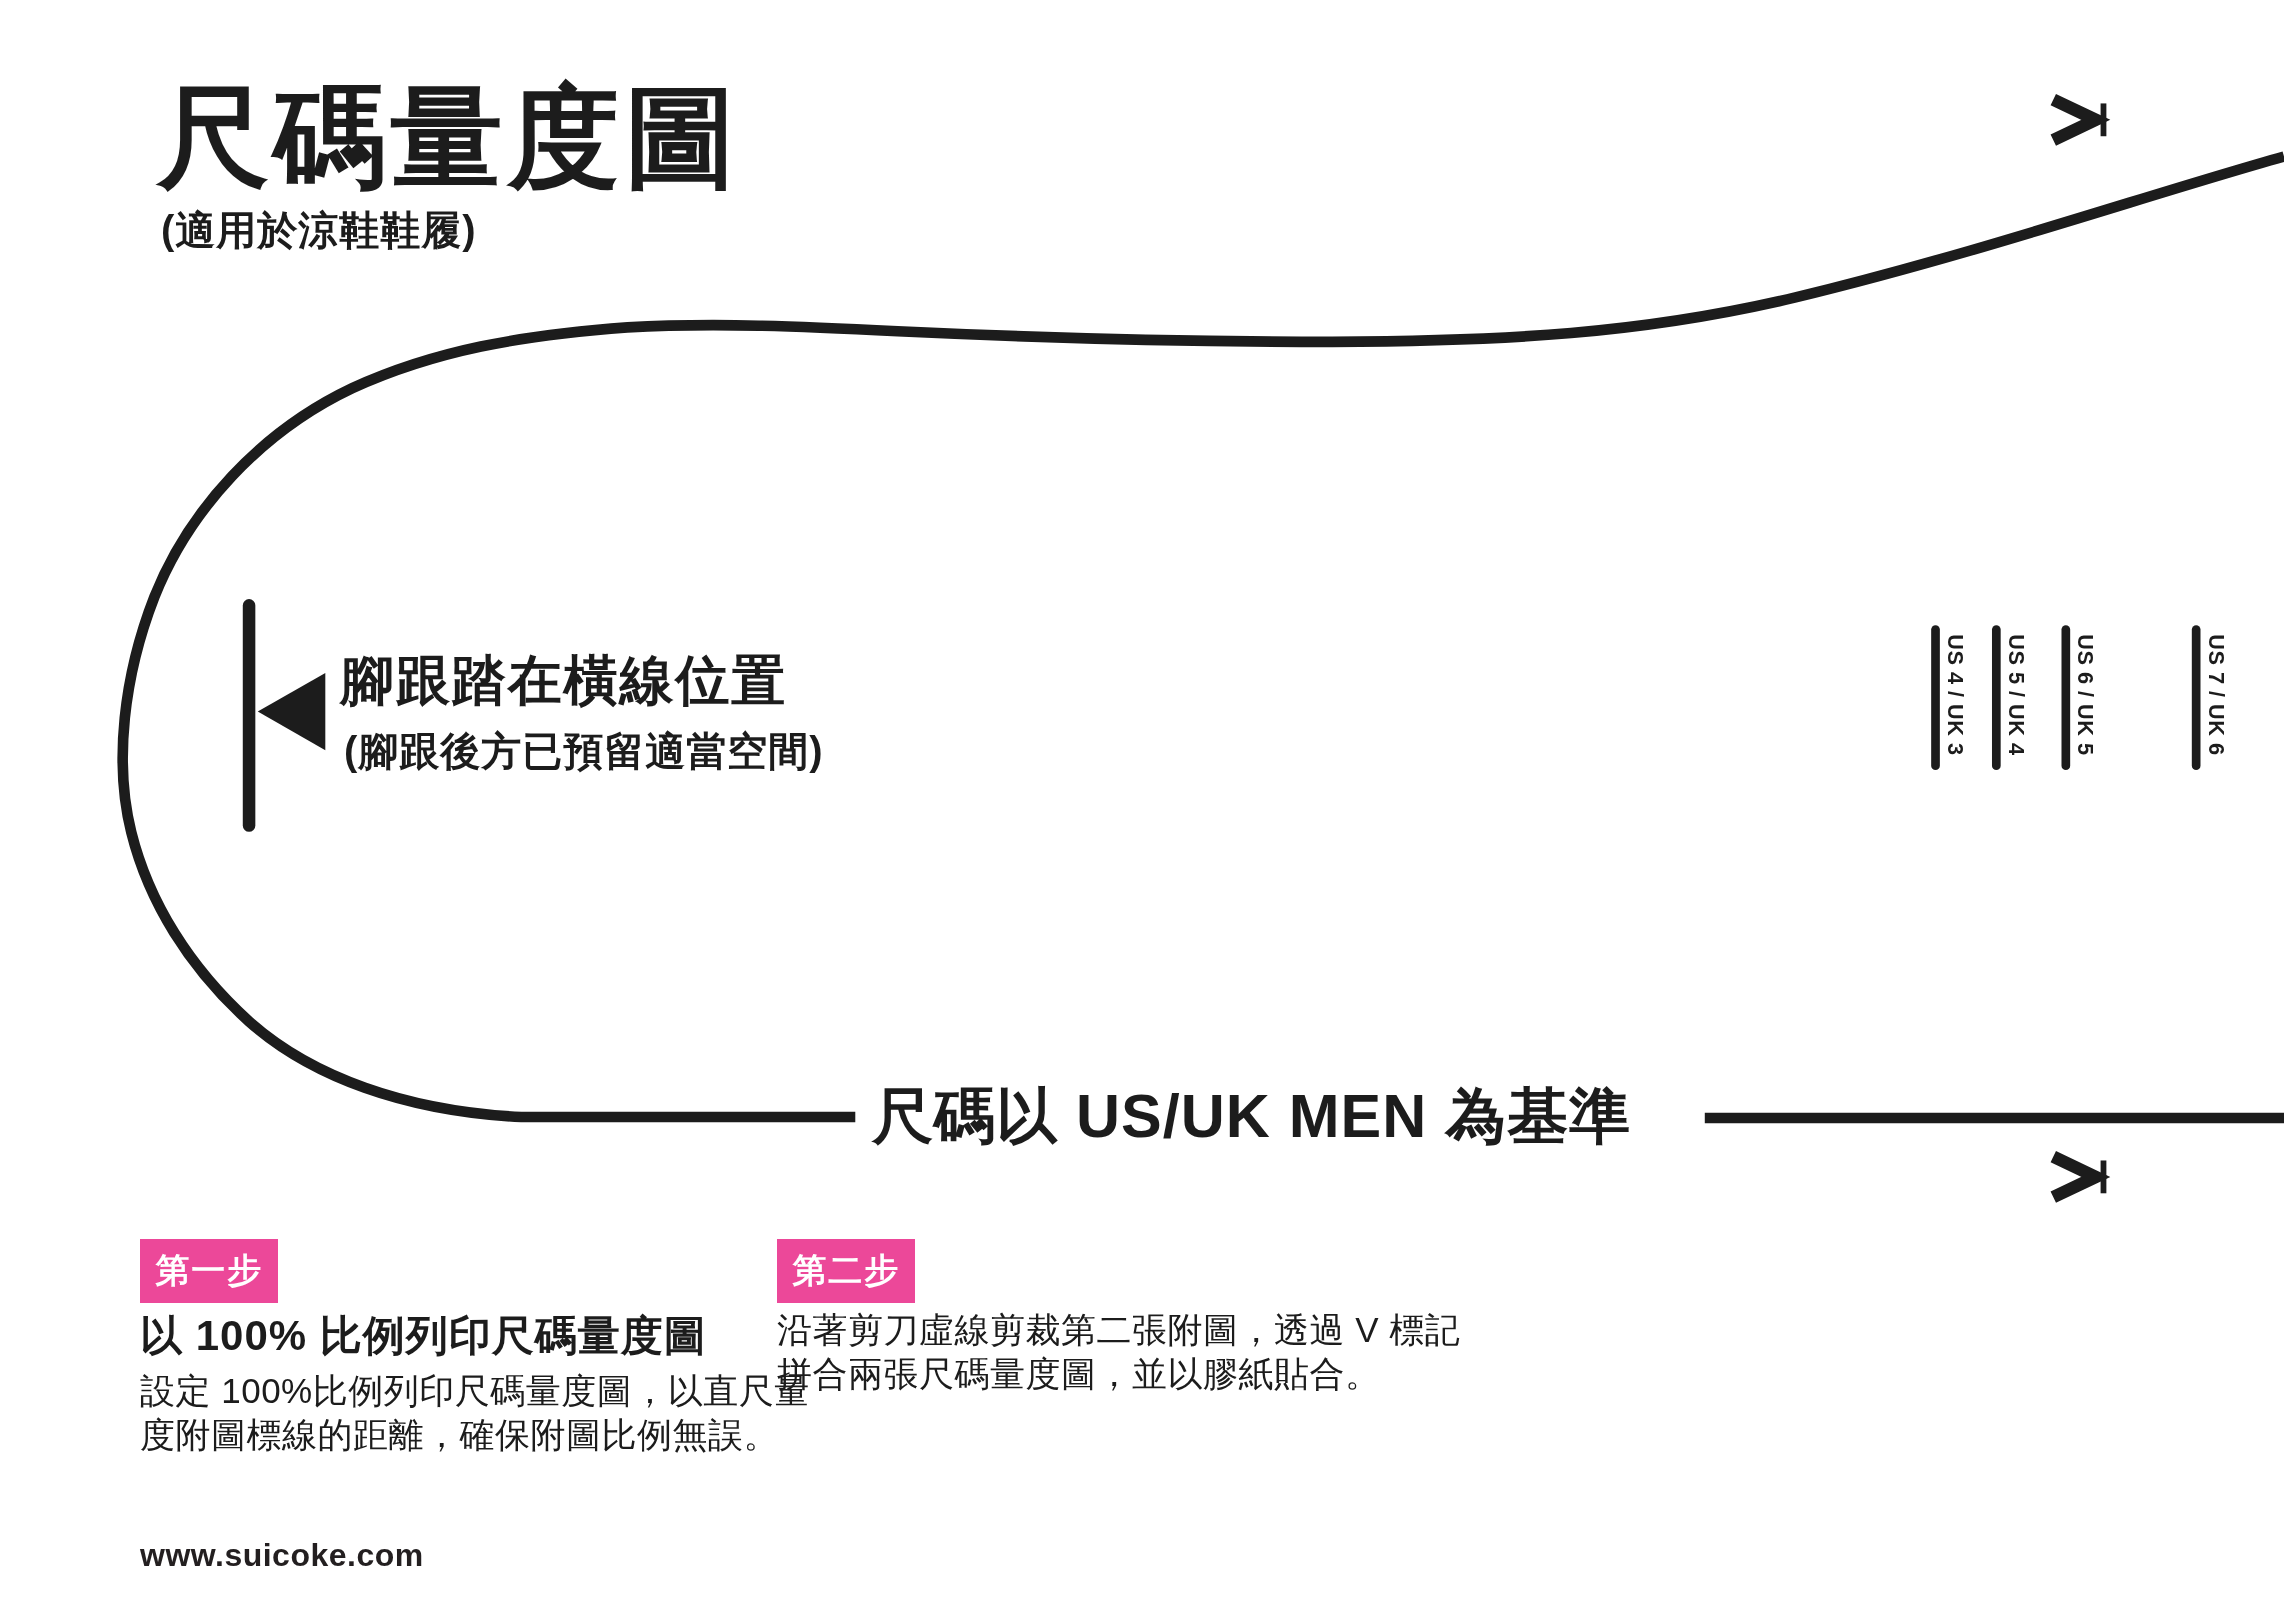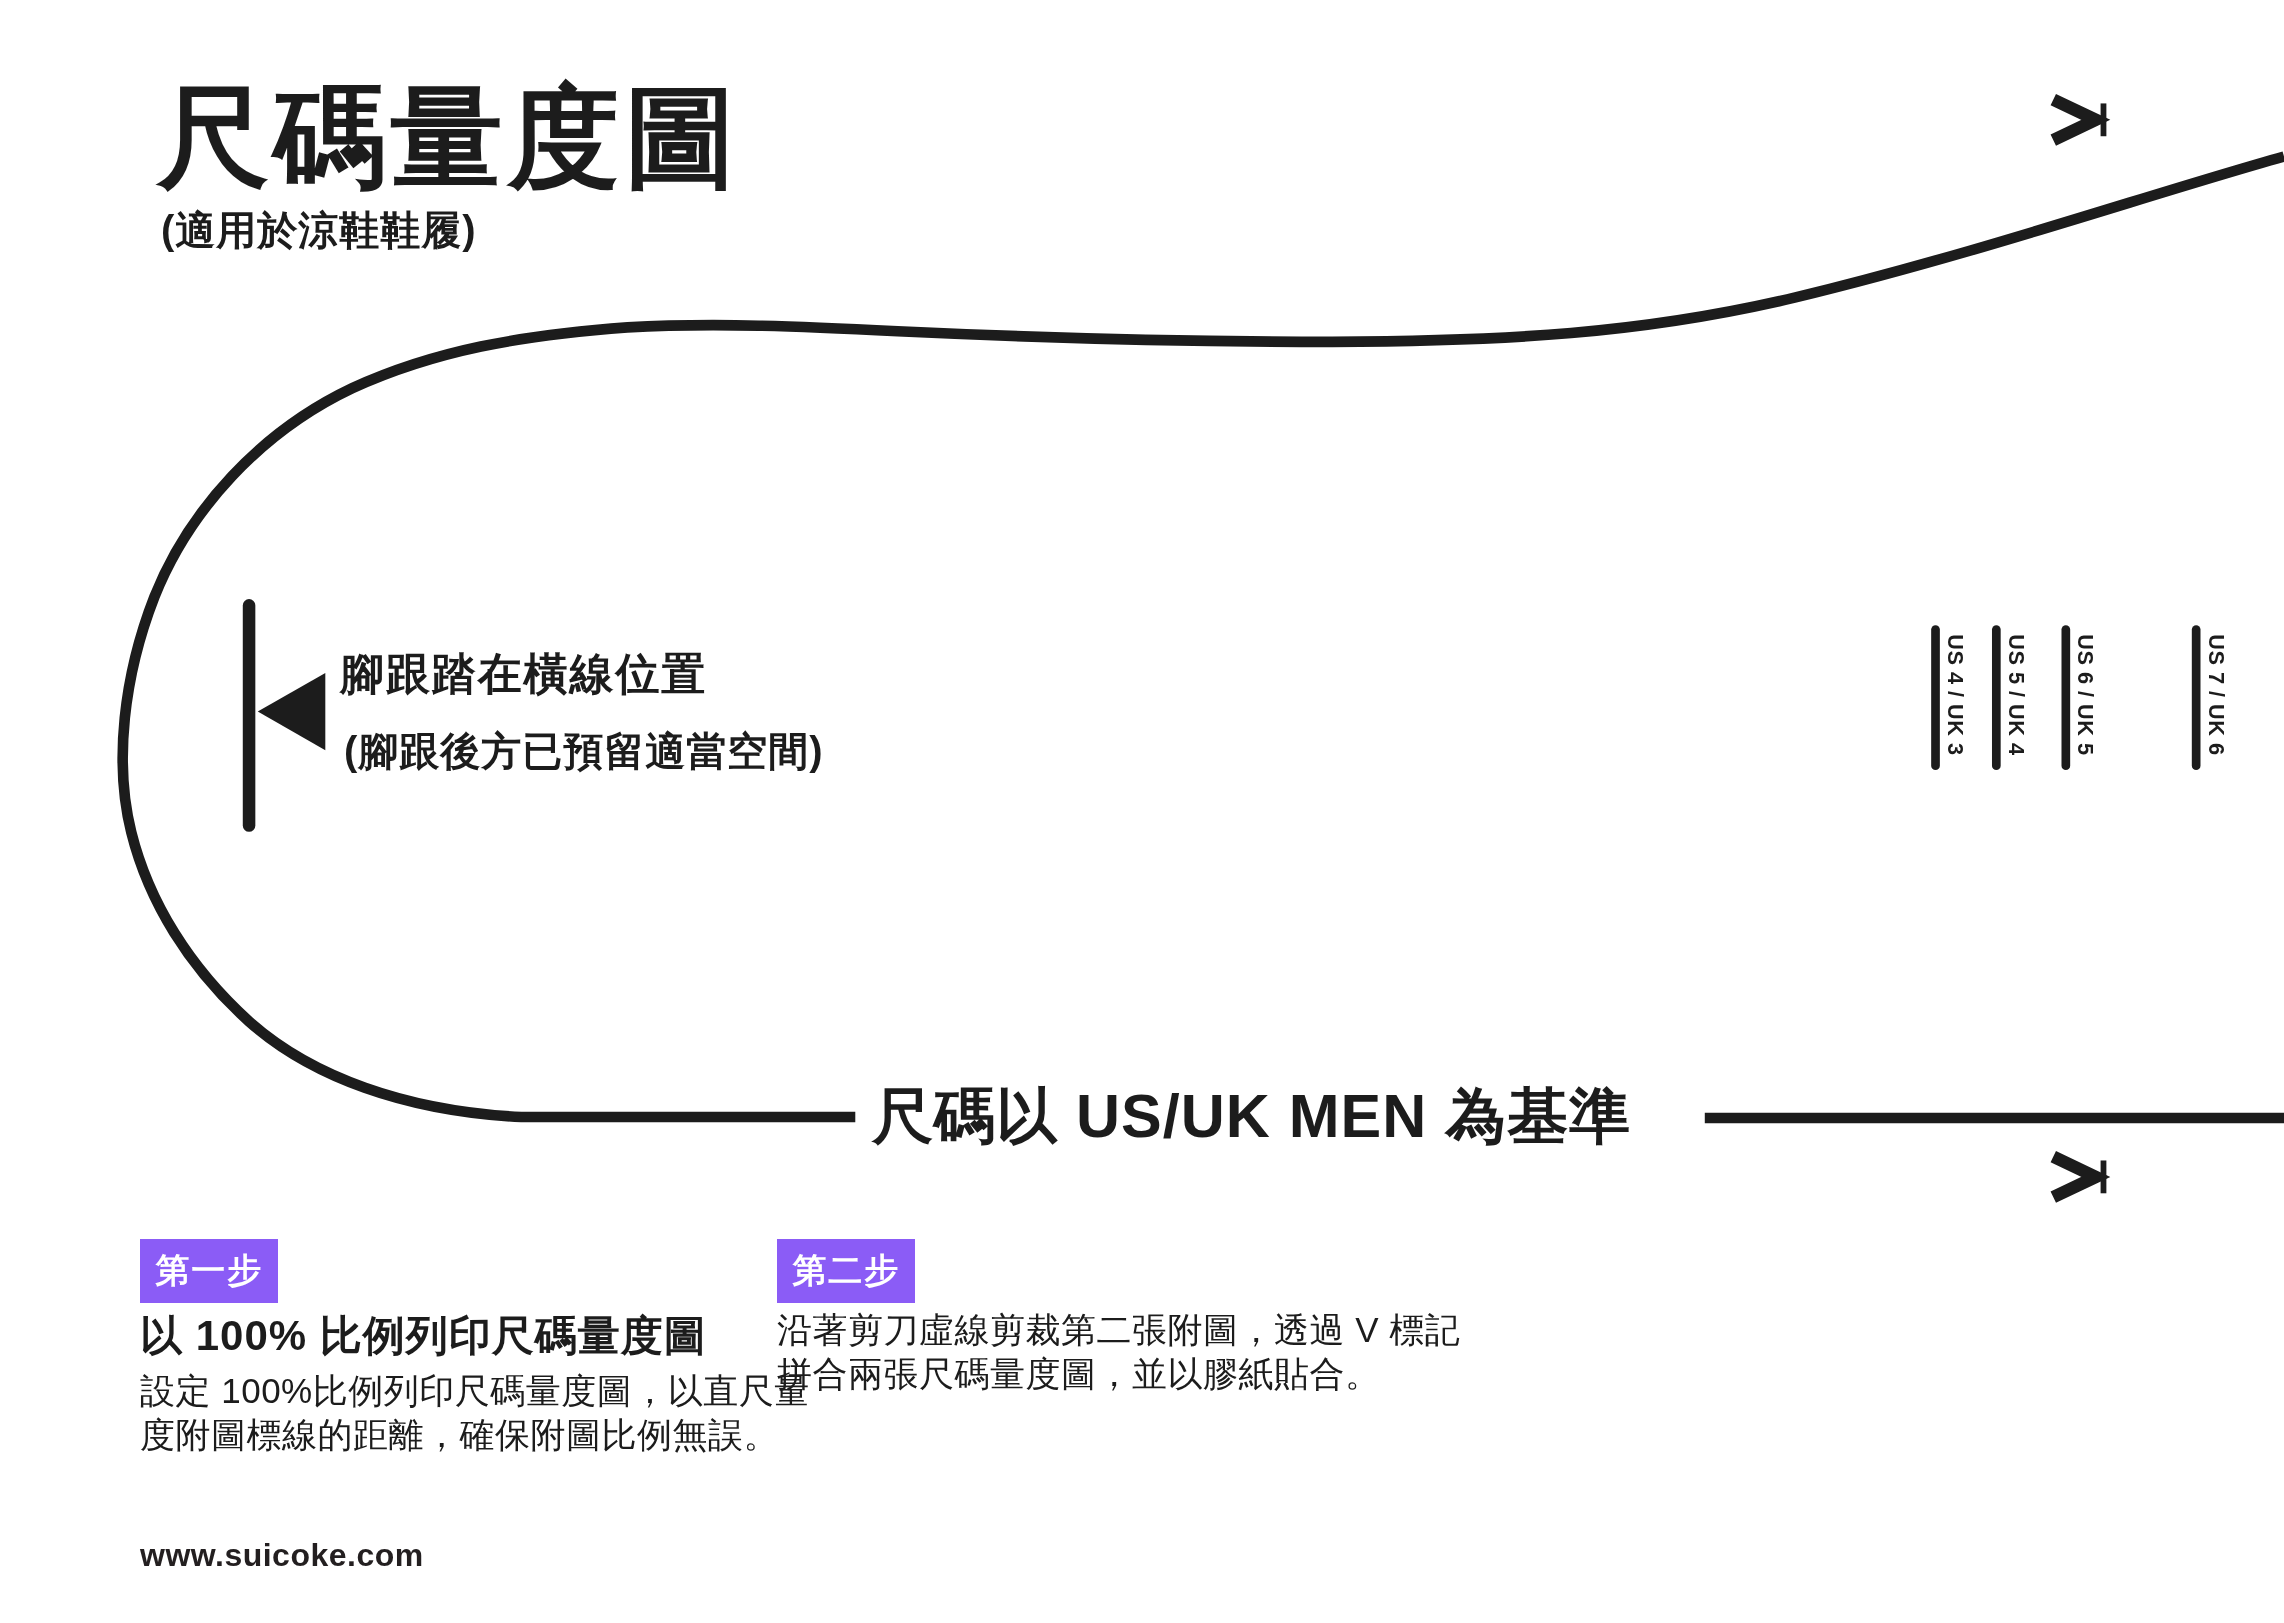--- a/index.html
+++ b/index.html
@@ -19,37 +19,37 @@
     font-size:112px;font-weight:700;letter-spacing:4.8px;
     line-height:1.1;white-space:nowrap;margin-top:9px;
   }
   .page-subtitle{
     left:161px;top:203px;
     font-size:40px;font-weight:bold;letter-spacing:1px;
     white-space:nowrap;
   }
   .heel-label{
     left:340px;top:645px;
-    font-size:44px;font-weight:bold;letter-spacing:1.9px;
+    font-size:54px;font-weight:bold;letter-spacing:1.9px;
     white-space:nowrap;
   }
   .heel-sublabel{
     left:344px;top:724px;
     font-size:40px;font-weight:600;letter-spacing:1px;
     white-space:nowrap;
   }
   .size-note{
     left:872px;top:1076px;
     font-size:61px;font-weight:bold;letter-spacing:1px;
     white-space:nowrap;
   }
   .step{width:618px;top:1239px;}
   .step-badge{
     display:inline-block;
-    background:#8b5cf6;color:#ffffff;
+    background:#ec4899;color:#ffffff;
     font-size:34px;font-weight:bold;
     padding:8.7px 15.4px 9.7px 15.4px;
     letter-spacing:1.9px;
   }
   .step-heading{
     margin-top:5px;
     font-size:42px;font-weight:bold;letter-spacing:1px;
     white-space:nowrap;
   }
   .step-line{

